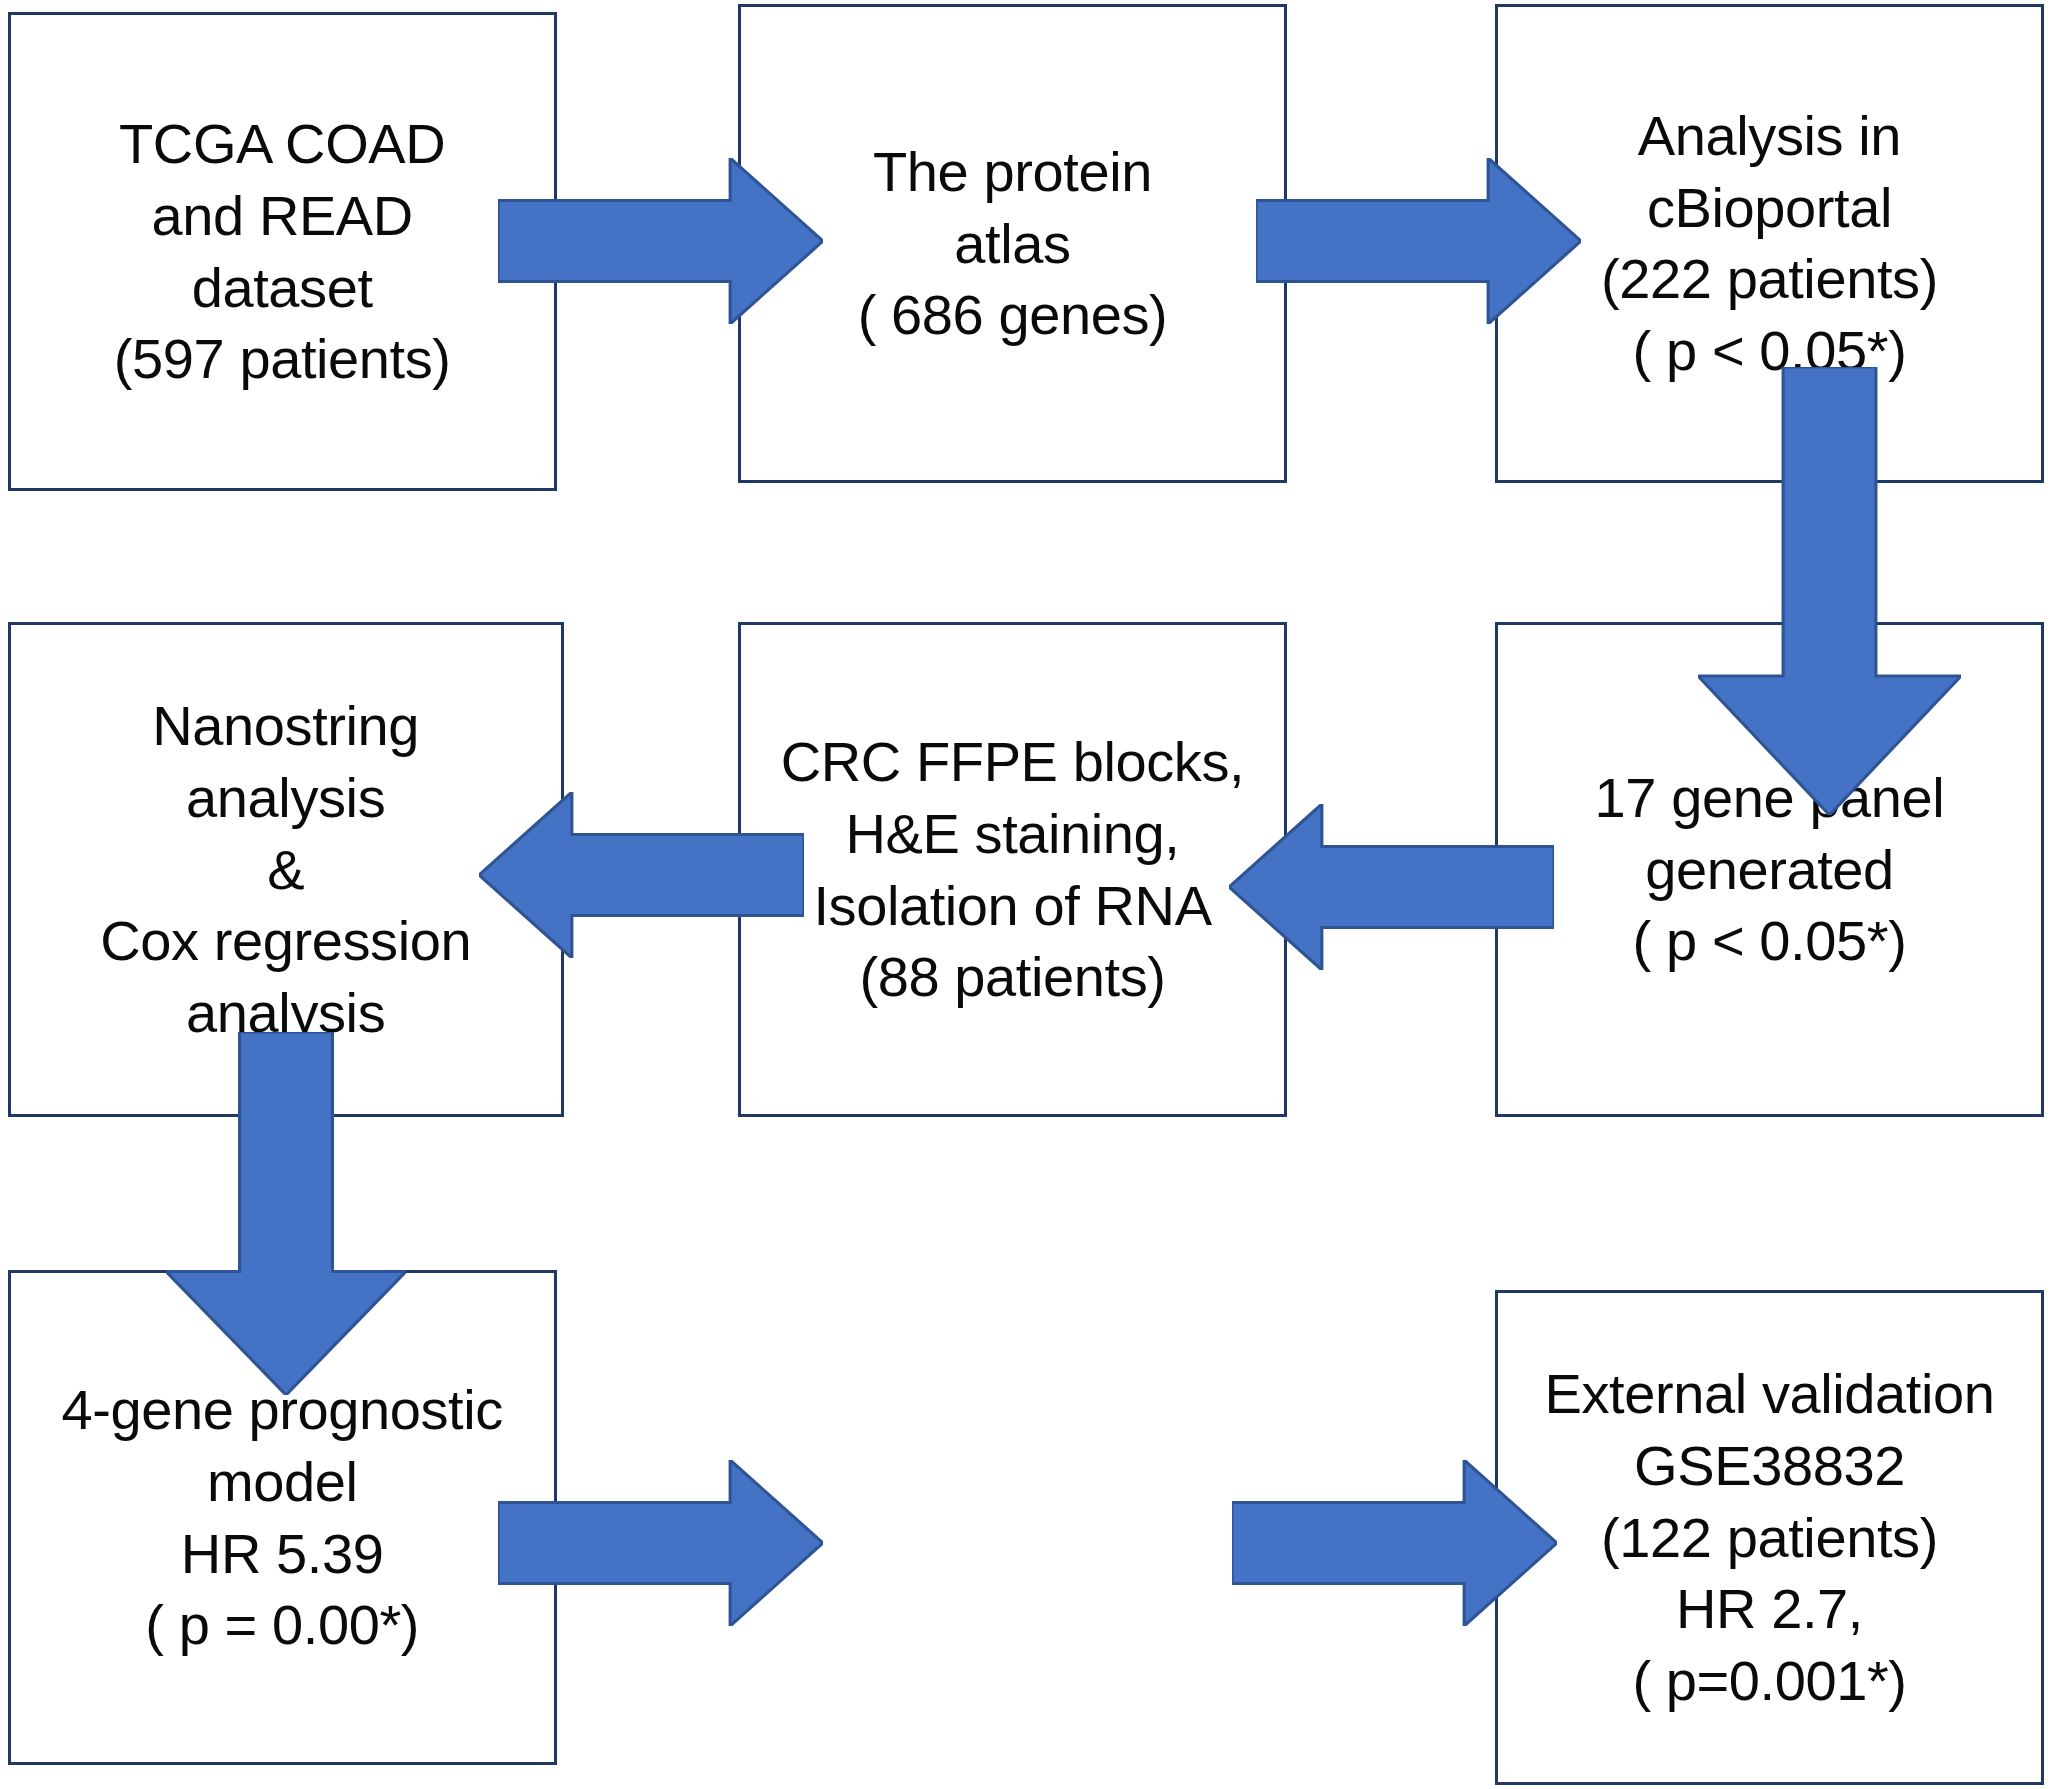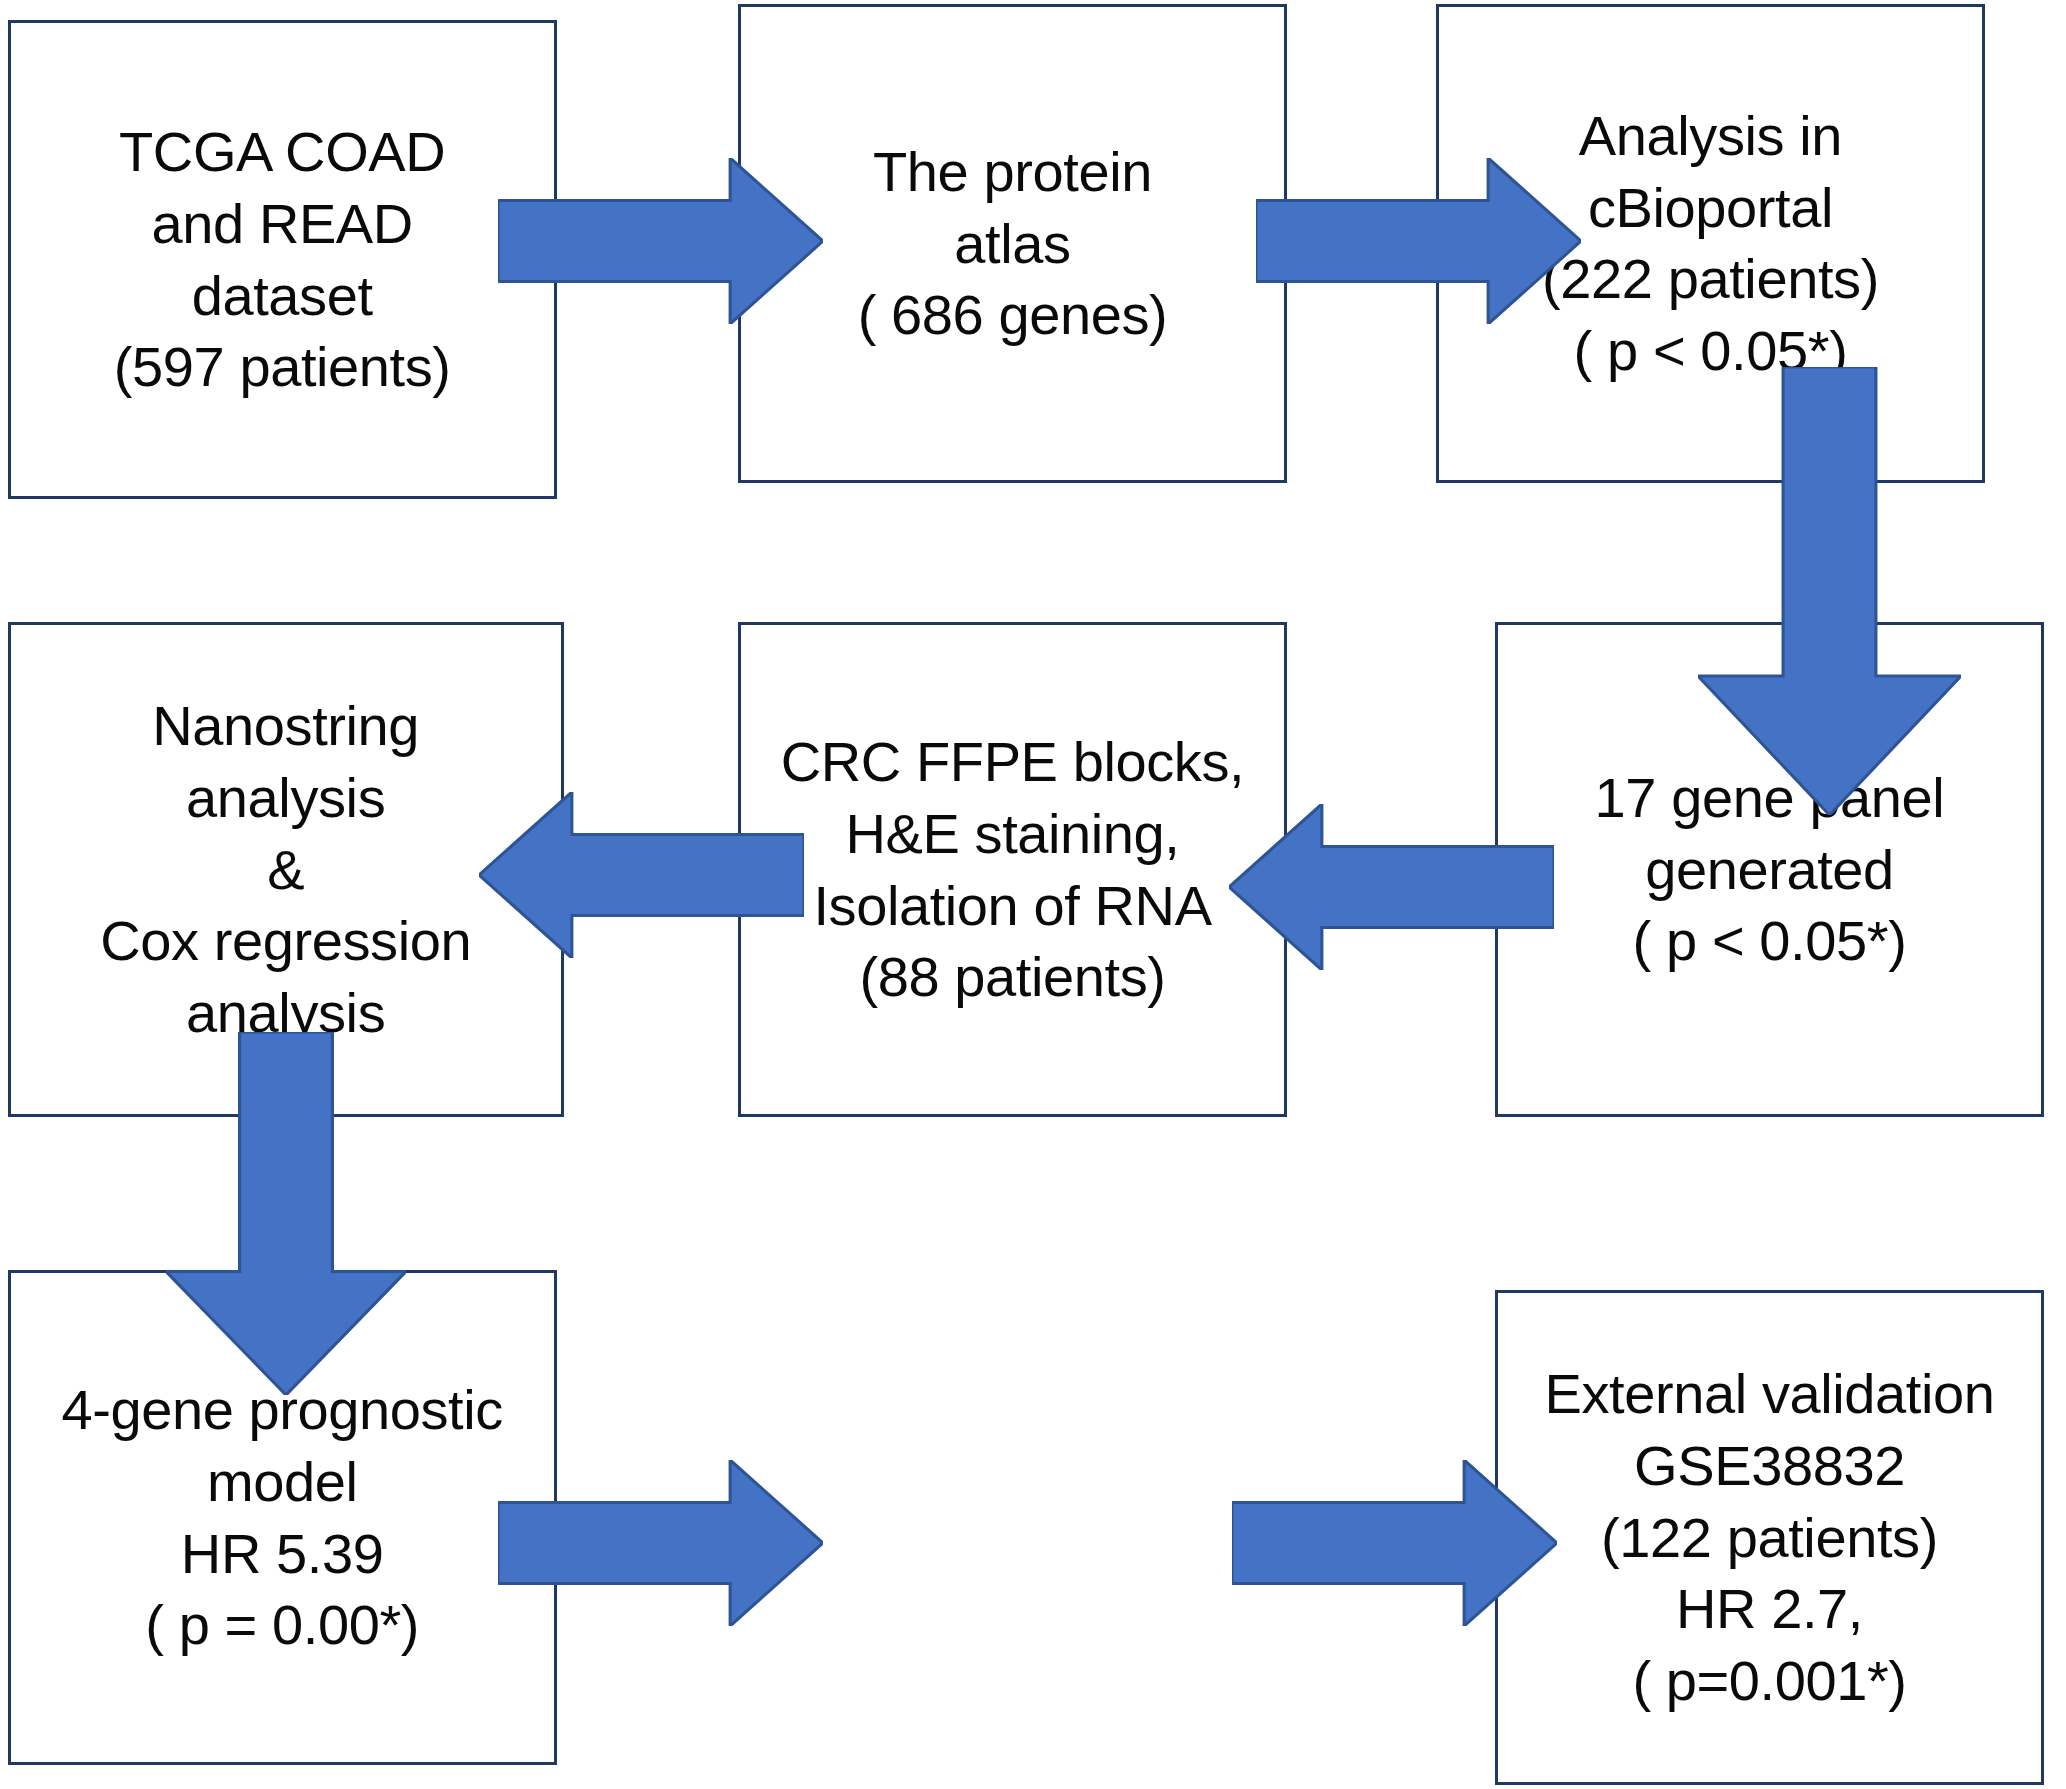--- a/index.html
+++ b/index.html
@@ -39,34 +39,34 @@
     position: absolute;
     z-index: 5;
   }
   .arrow svg { display: block; width: 100%; height: 100%; }
 </style>
 </head>
 <body>
 
 <div id="stage">
 
-  <div class="node" style="left:7.7px; top:20px; width:549px; height:479px;">
+  <div class="node" style="left:7.7px; top:12px; width:549px; height:479px;">
     <div class="node-text">TCGA COAD
 and READ
 dataset
 (597 patients)</div>
   </div>
 
   <div class="node" style="left:738px; top:3.9px; width:549px; height:479px;">
     <div class="node-text">The protein
 atlas
 ( 686 genes)</div>
   </div>
 
-  <div class="node" style="left:1436px; top:3.9px; width:549px; height:479px;">
+  <div class="node" style="left:1495px; top:3.9px; width:549px; height:479px;">
     <div class="node-text">Analysis in
 cBioportal
 (222 patients)
 ( p &lt; 0.05*)</div>
   </div>
 
   <div class="node" style="left:7.7px; top:622px; width:556px; height:495px;">
     <div class="node-text">Nanostring
 analysis
 &amp;

